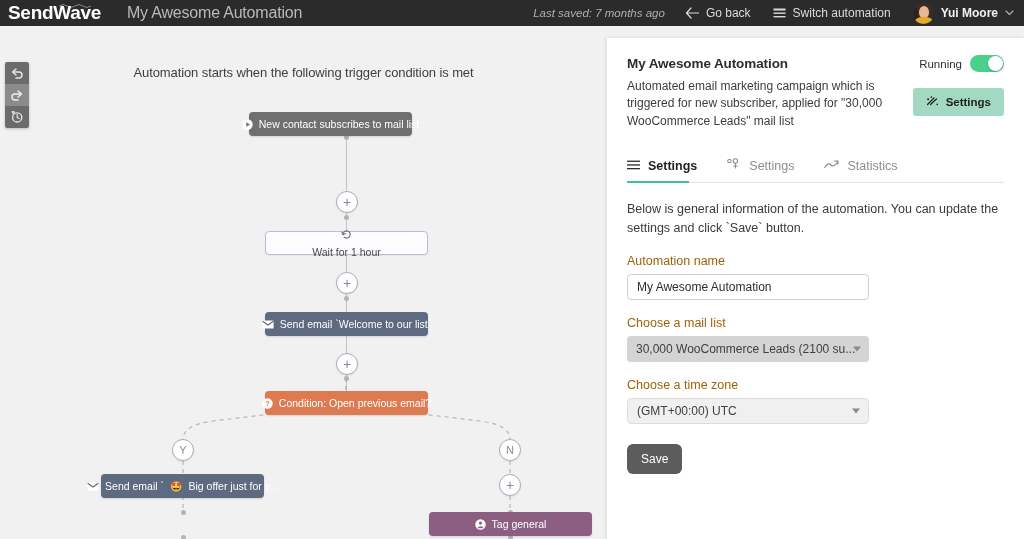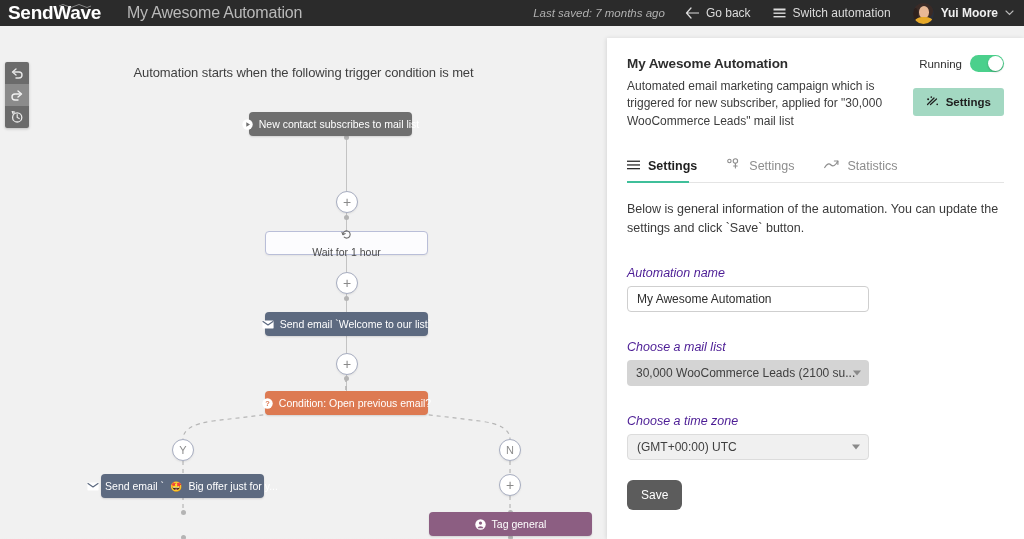--- a/index.html
+++ b/index.html
@@ -212,22 +212,22 @@
     position: absolute; left: 0; bottom: -1px;
     width: 62px; height: 2px; background: #3fbf9a;
   }
 
   .form-note {
     margin-top: 17px;
     font-size: 12.5px; color: #3a3a3a; line-height: 1.5;
     width: 380px;
   }
   .field-label {
-    margin-top: 28px;
-    font-size: 12.5px; color: #4c1d95; font-style: italic;
+    margin-top: 16px;
+    font-size: 12.5px; color: #a16207;
   }
   .text-input {
     margin-top: 6px;
     width: 242px; height: 26px;
     border: 1px solid #cfcfcf; border-radius: 4px;
     background: #ffffff;
     display: flex; align-items: center;
     padding: 0 9px;
     font-size: 12px; color: #2e2e2e;
   }

